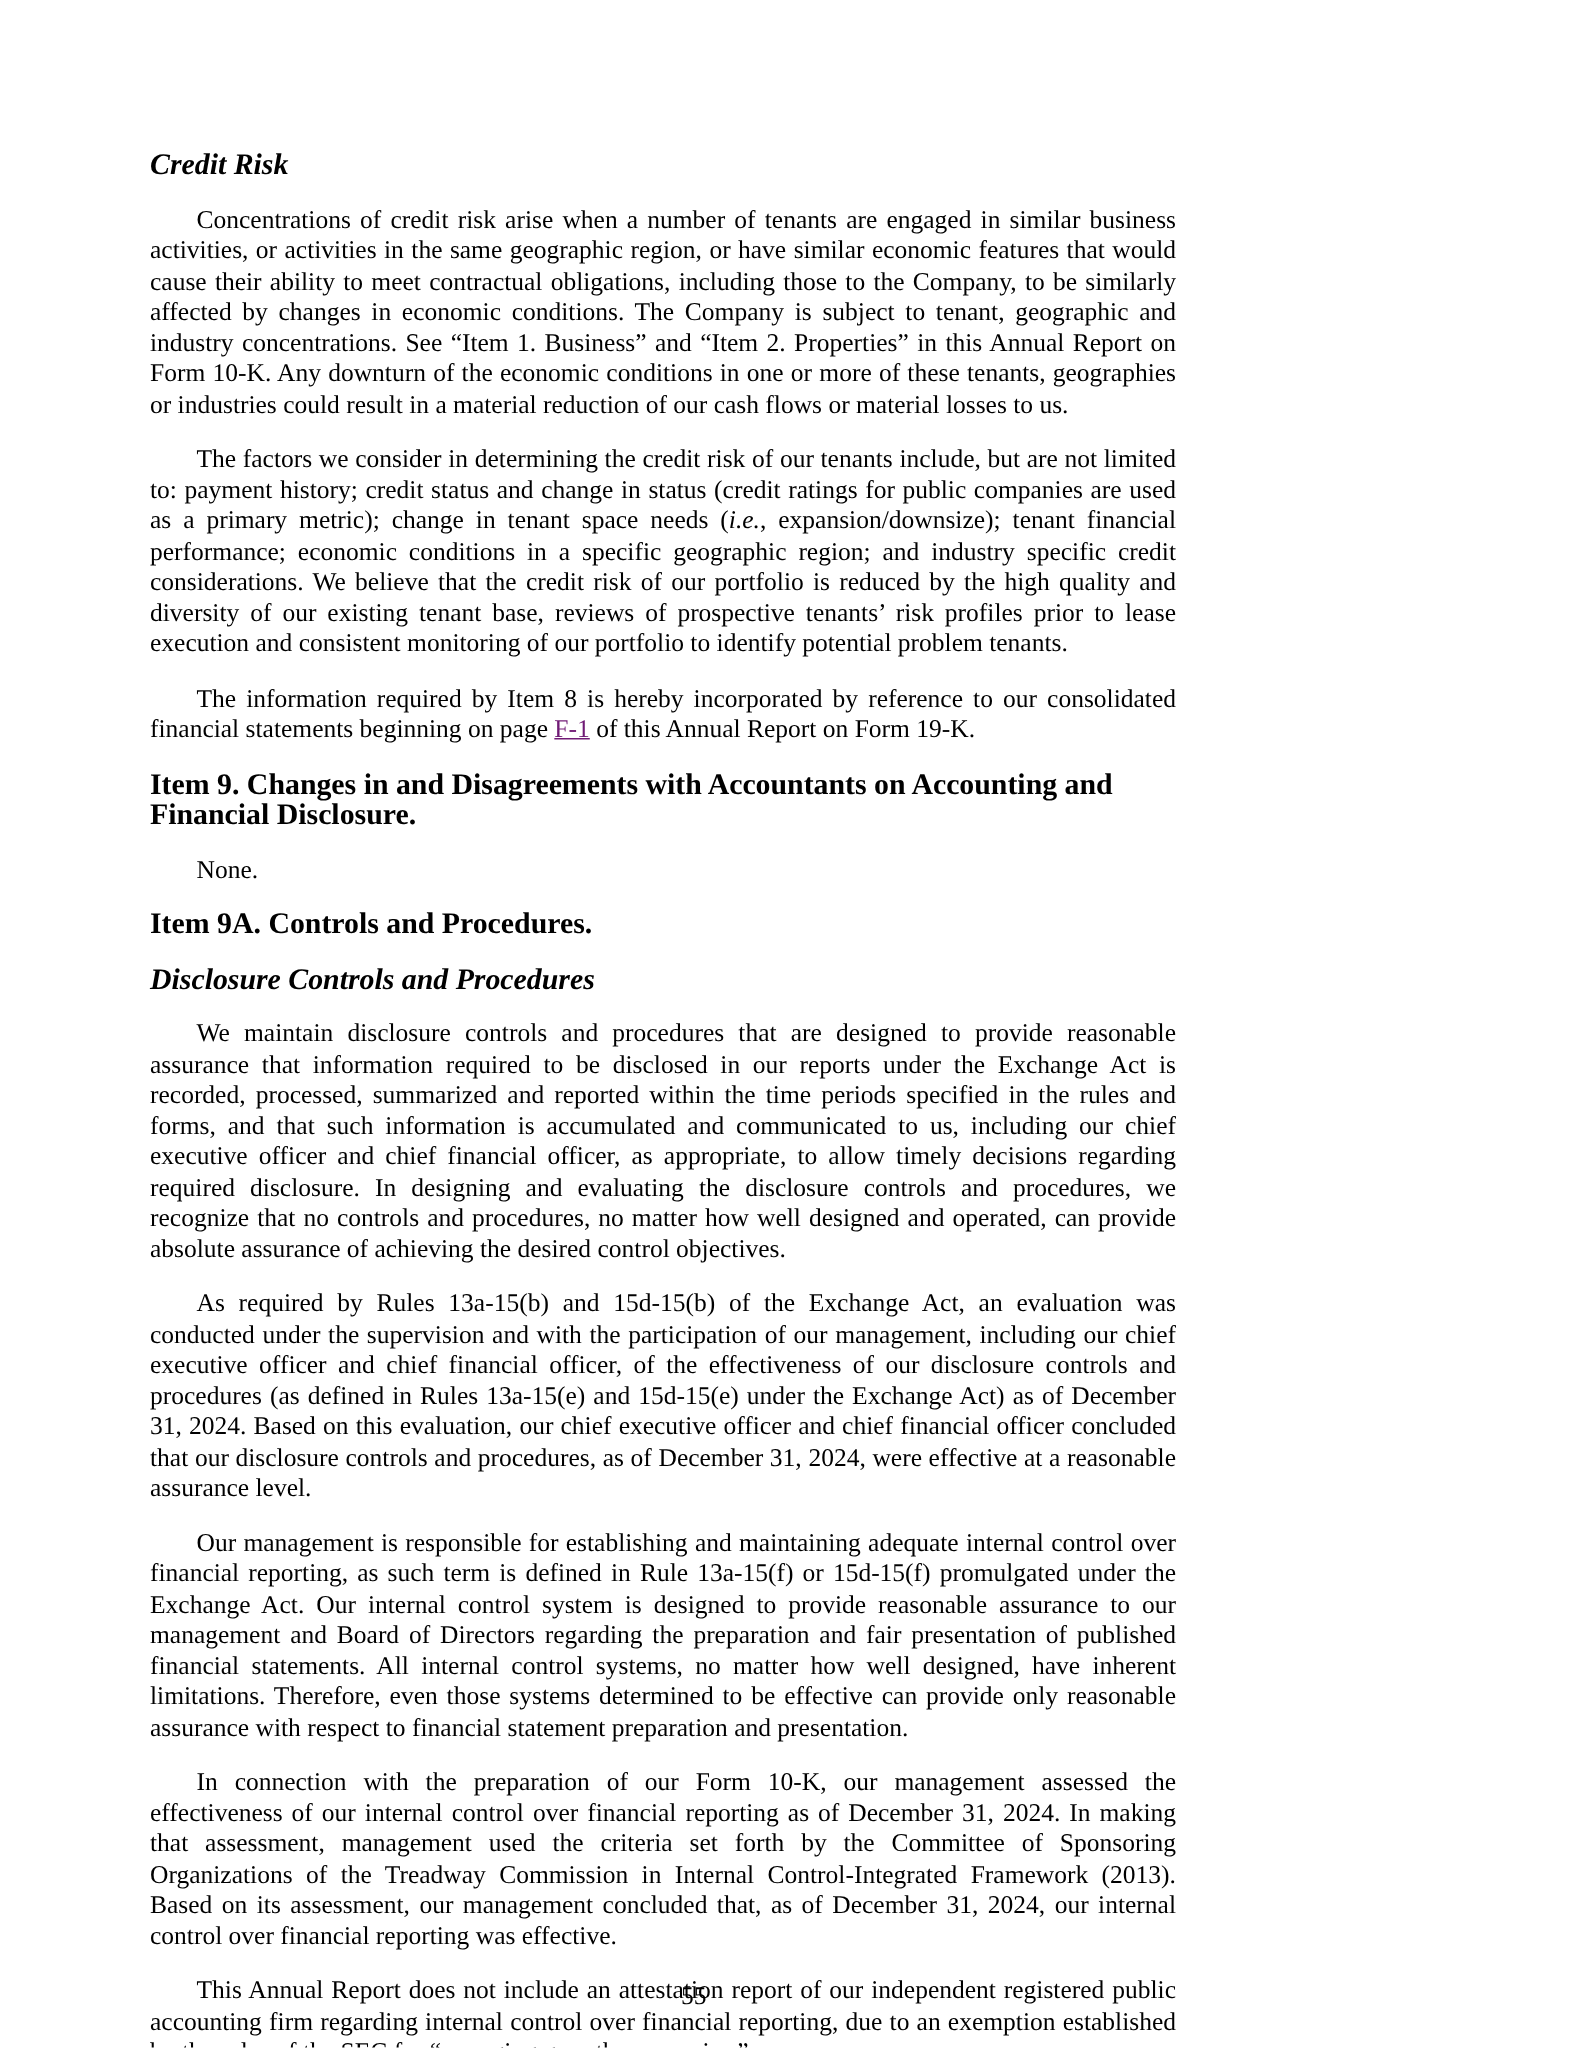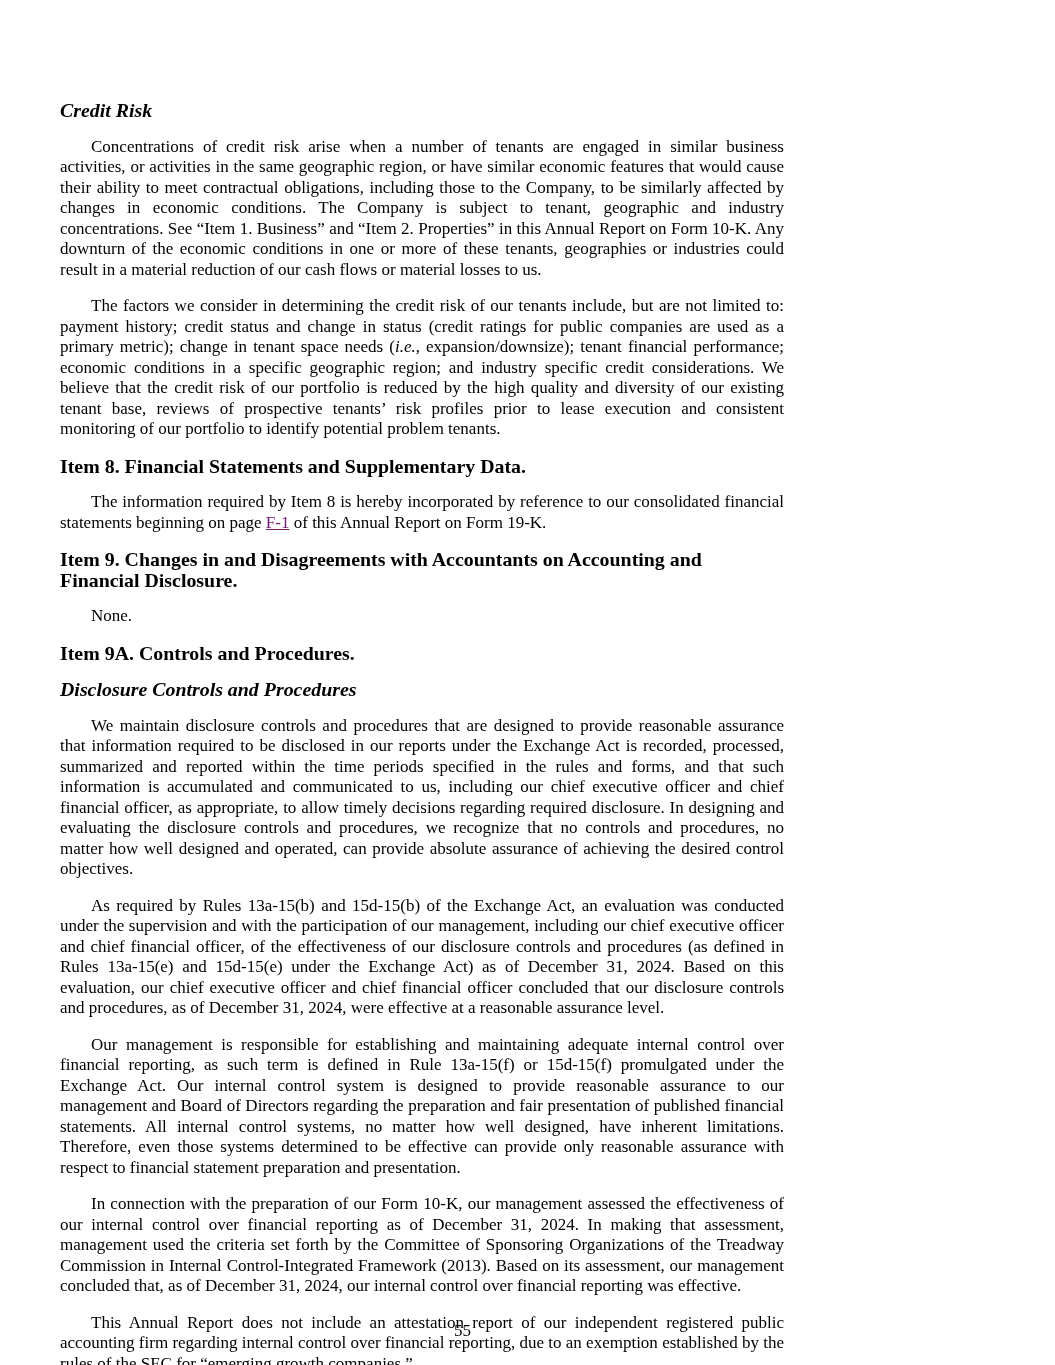--- a/index.html
+++ b/index.html
@@ -6,21 +6,21 @@
     margin: 0;
     padding: 0;
     background: #ffffff;
   }
   .page {
     position: relative;
     width: 869px;
     height: 1365px;
     background: #ffffff;
     box-sizing: border-box;
-    padding: 100px 85px 0 60px;
+    padding: 100px 85px 0 100px;
     font-family: "Liberation Serif", "DejaVu Serif", serif;
     font-size: 17px;
     line-height: 20.5px;
     color: #000000;
   }
   .heading {
     font-weight: bold;
     margin: 0 0 16px 0;
     text-align: left;
   }
@@ -54,21 +54,20 @@
 <body>
 
 <div class="page">
 
   <h3 class="heading italic">Credit Risk</h3>
 
   <p class="para">Concentrations of credit risk arise when a number of tenants are engaged in similar business activities, or activities in the same geographic region, or have similar economic features that would cause their ability to meet contractual obligations, including those to the Company, to be similarly affected by changes in economic conditions. The Company is subject to tenant, geographic and industry concentrations. See “Item 1. Business” and “Item 2. Properties” in this Annual Report on Form 10-K. Any downturn of the economic conditions in one or more of these tenants, geographies or industries could result in a material reduction of our cash flows or material losses to us.</p>
 
   <p class="para"><span>The factors we consider in determining the credit risk of our tenants include, but are not limited to: payment history; credit status and change in status (credit ratings for public companies are used as a primary metric); change in tenant space needs (</span><span class="inline-italic">i.e.</span><span>, expansion/downsize); tenant financial performance; economic conditions in a specific geographic region; and industry specific credit considerations. We believe that the credit risk of our portfolio is reduced by the high quality and diversity of our existing tenant base, reviews of prospective tenants’ risk profiles prior to lease execution and consistent monitoring of our portfolio to identify potential problem tenants.</span></p>
 
-  <h3 class="heading">Item 8. Financial Statements and Supplementary Data.</h3>
 
   <p class="para"><span>The information required by Item 8 is hereby incorporated by reference to our consolidated financial statements beginning on page </span><a class="doc-link">F-1</a><span> of this Annual Report on Form 19-K.</span></p>
 
   <h3 class="heading">Item 9. Changes in and Disagreements with Accountants on Accounting and Financial Disclosure.</h3>
 
   <p class="para">None.</p>
 
   <h3 class="heading">Item 9A. Controls and Procedures.</h3>
 
   <h3 class="heading italic">Disclosure Controls and Procedures</h3>

